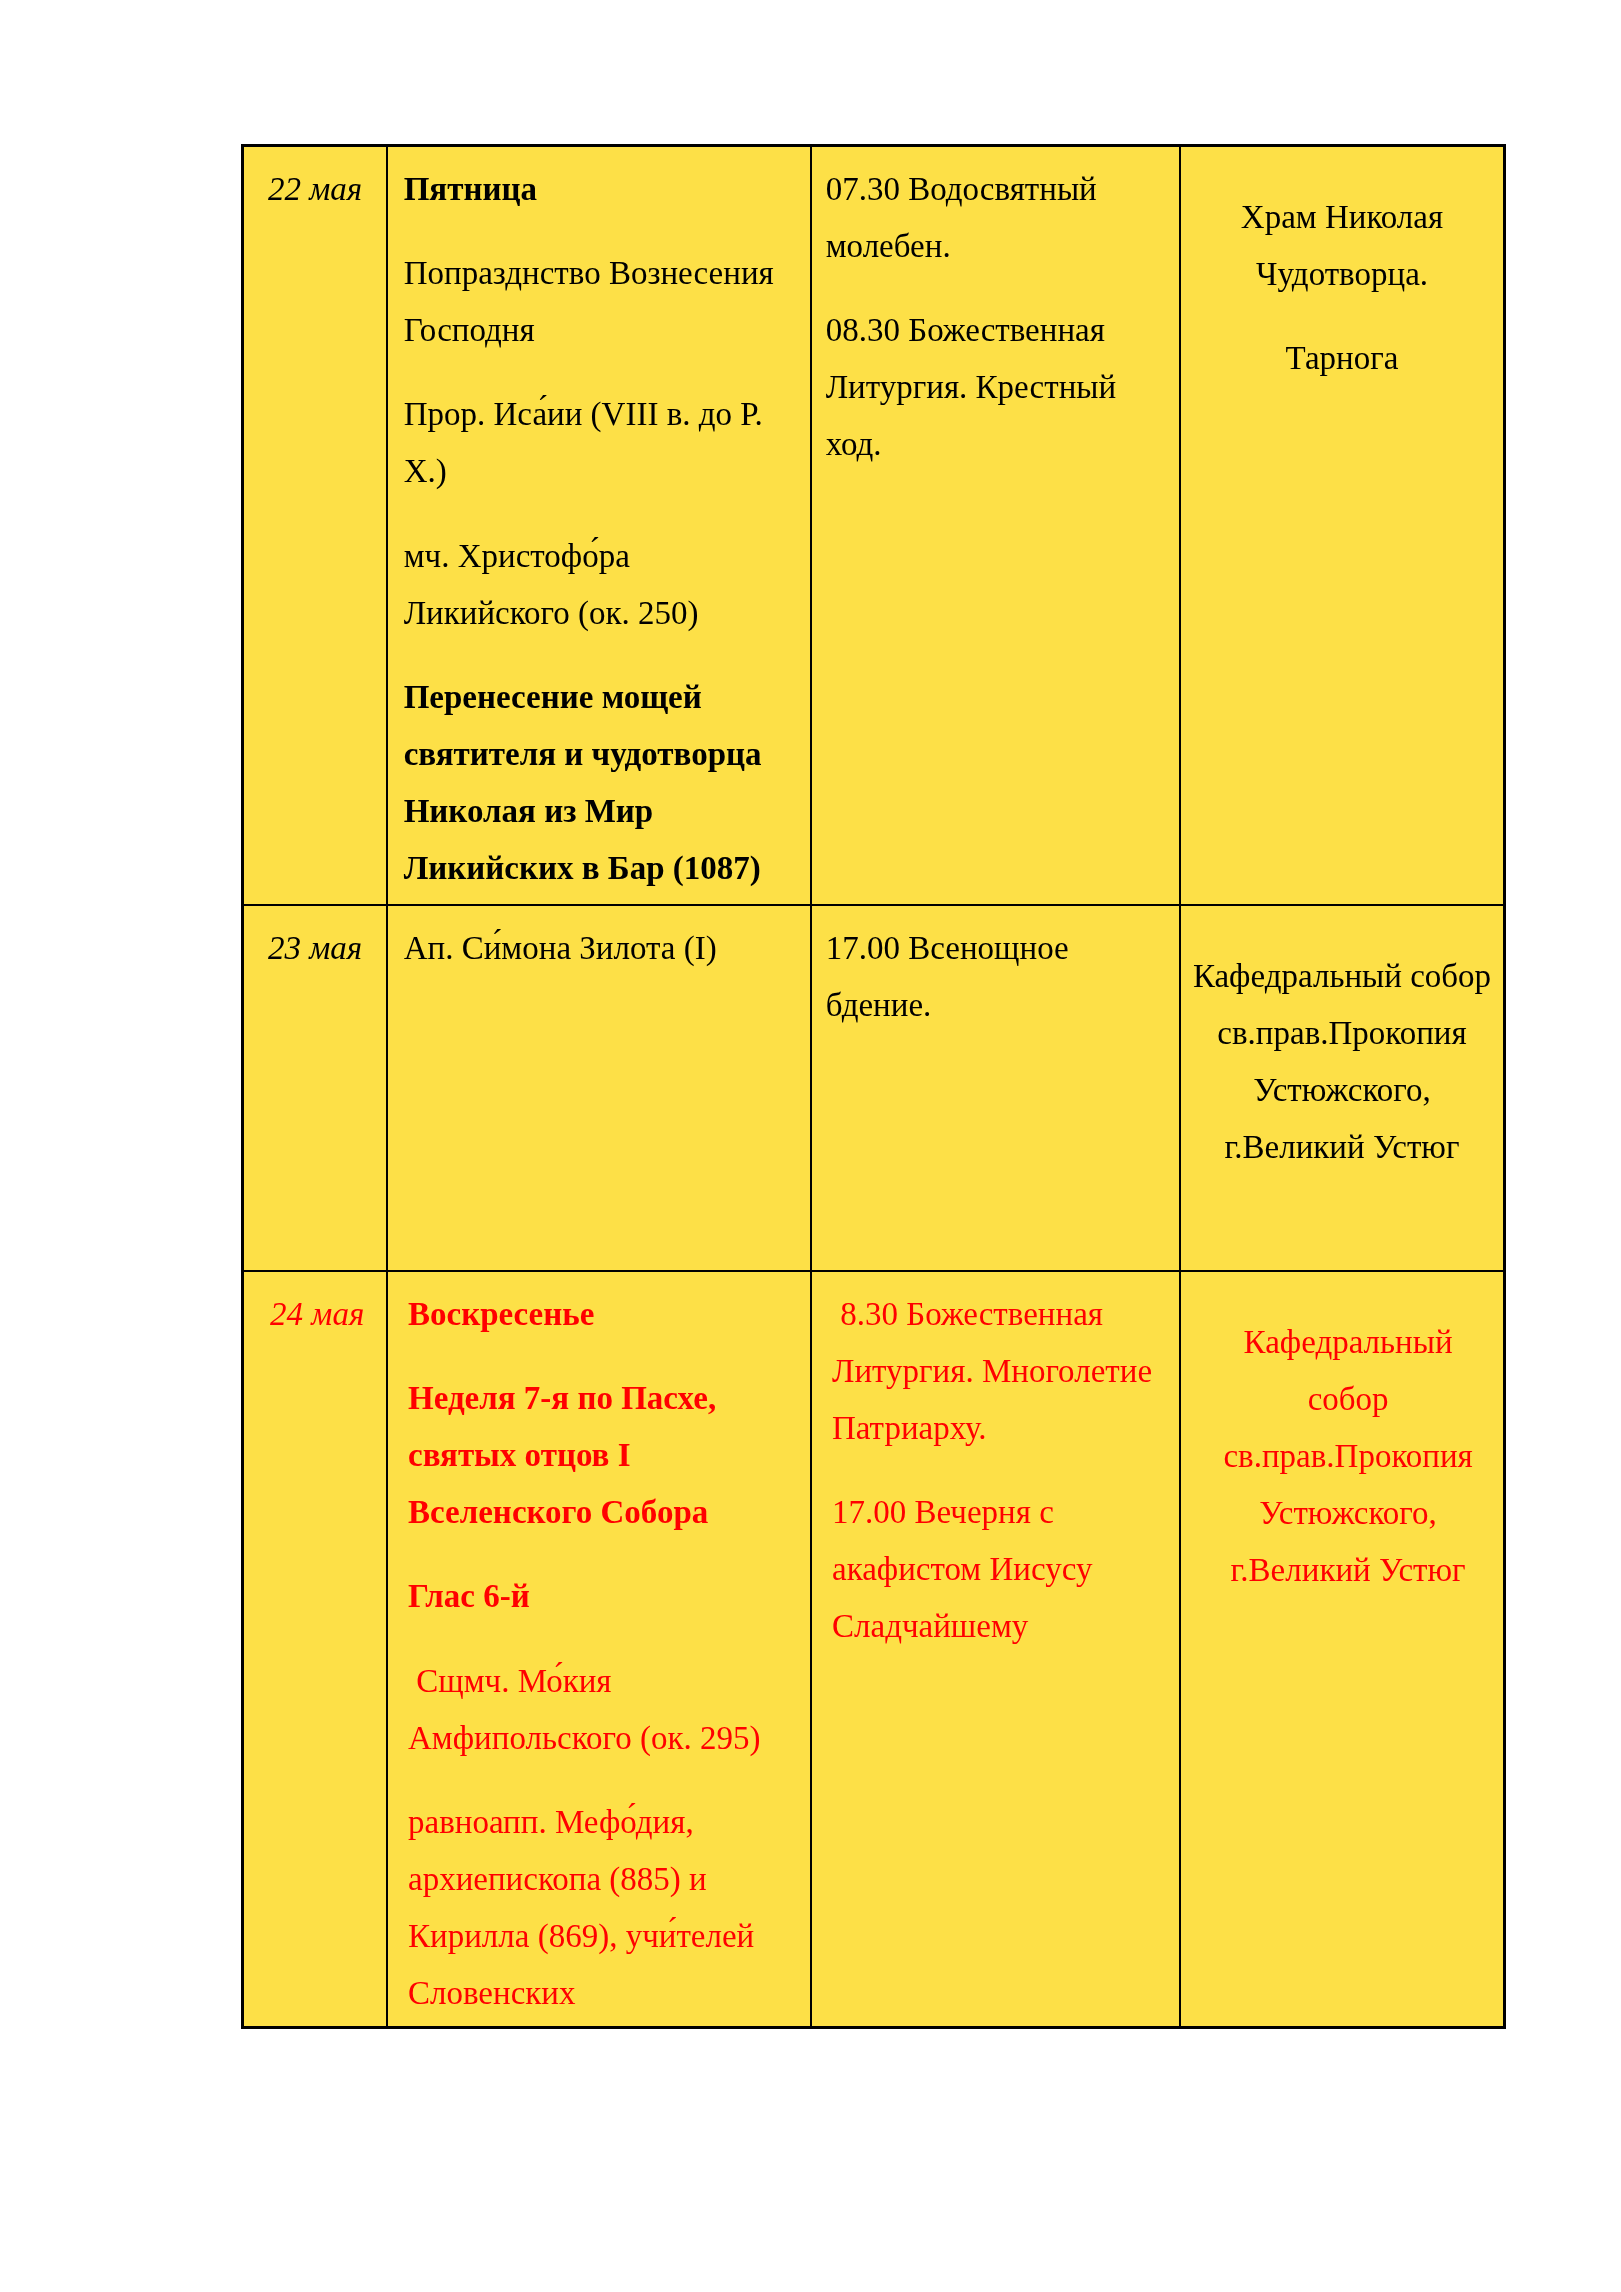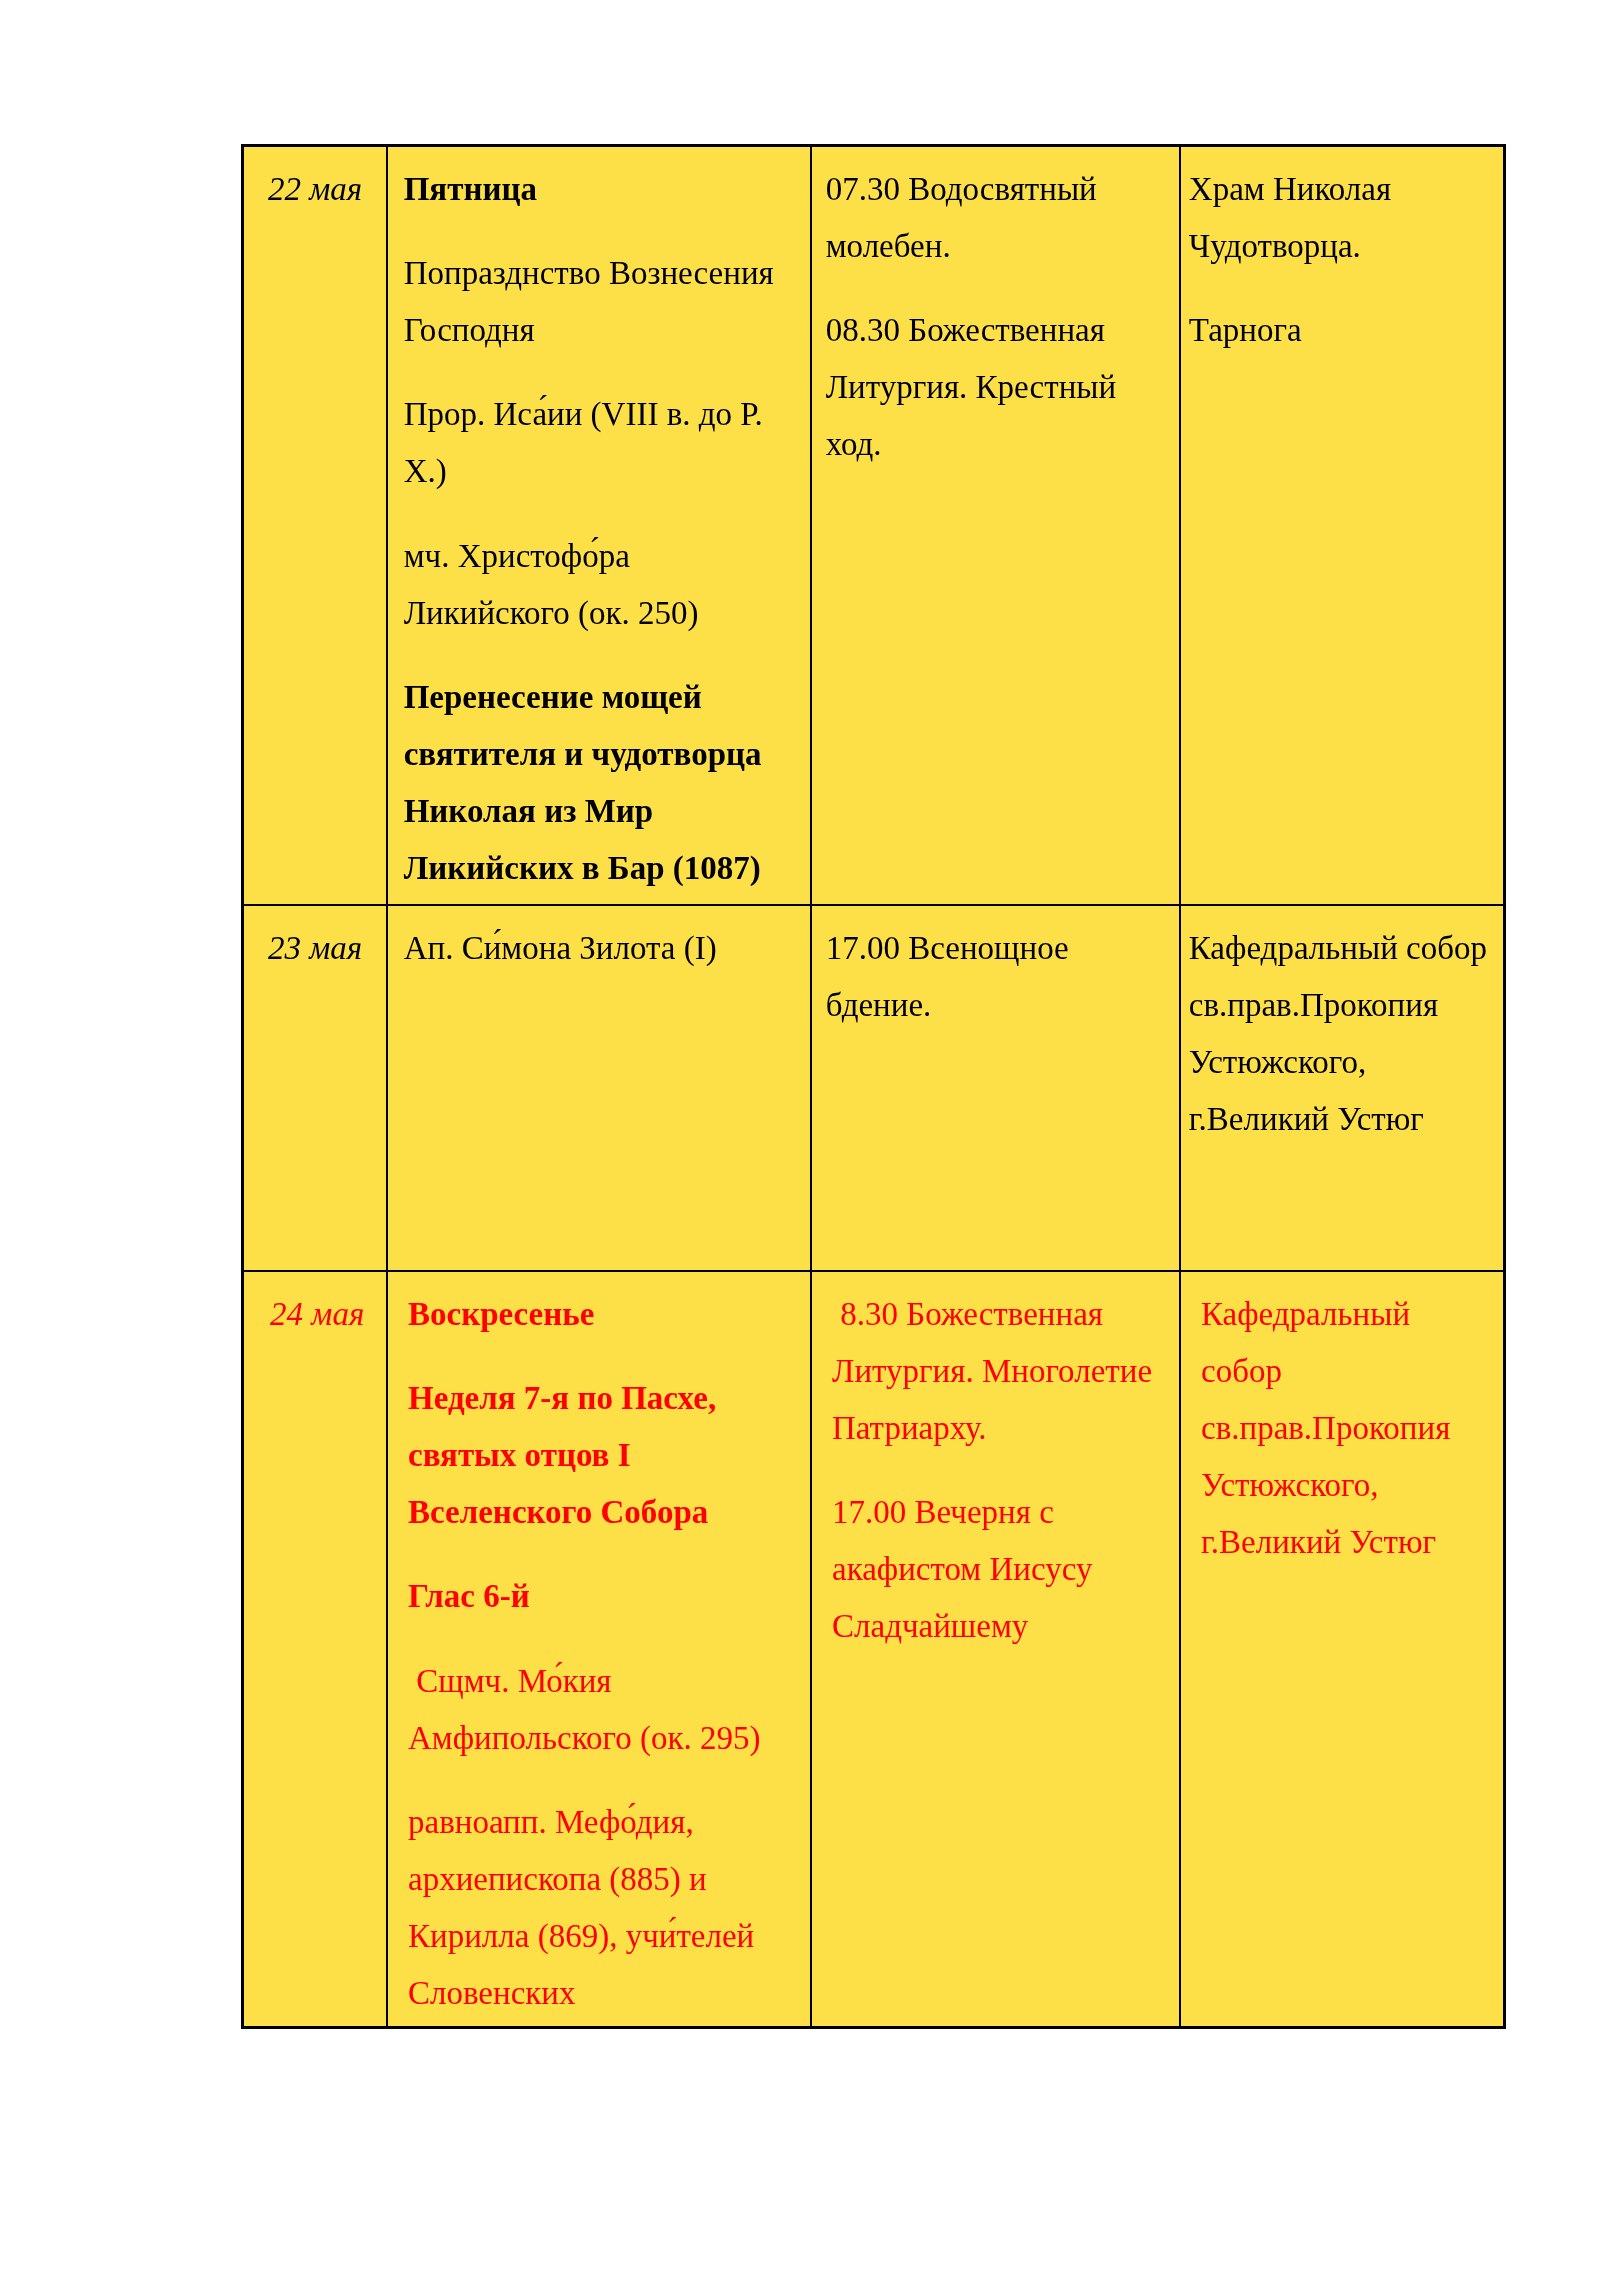--- a/index.html
+++ b/index.html
@@ -41,21 +41,23 @@
   .cell p {
     margin: 0 0 27.4px 0;
     white-space: pre-wrap;
   }
   .date-cell {
     text-align: center;
     font-style: italic;
   }
   .services-cell { padding: 13.7px 5.9px 0 13.7px; }
   .location-cell {
+    text-align: center;
     padding: 13.7px 7.8px 0 7.8px;
+    margin-top: 28px;
   }
   .bold { font-weight: bold; }
   .red { color: var(--accent, #ff0000); padding-left: 20px; }
 </style>
 </head>
 <body>
 
 <div class="schedule-table">
 
   <div class="cell date-cell">

